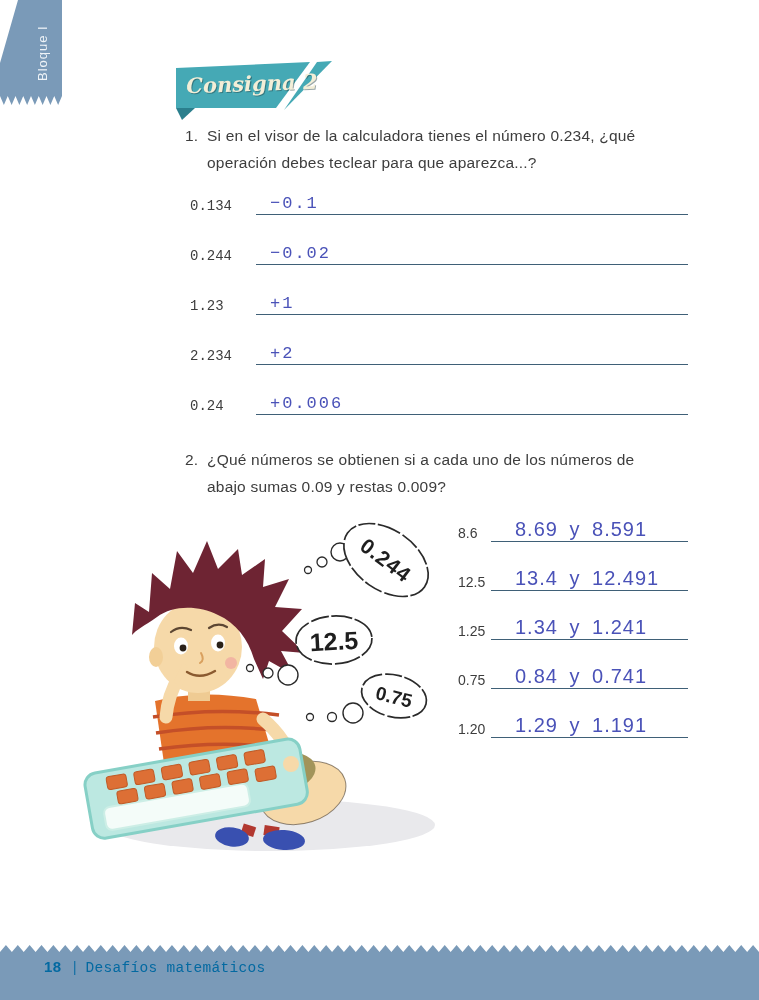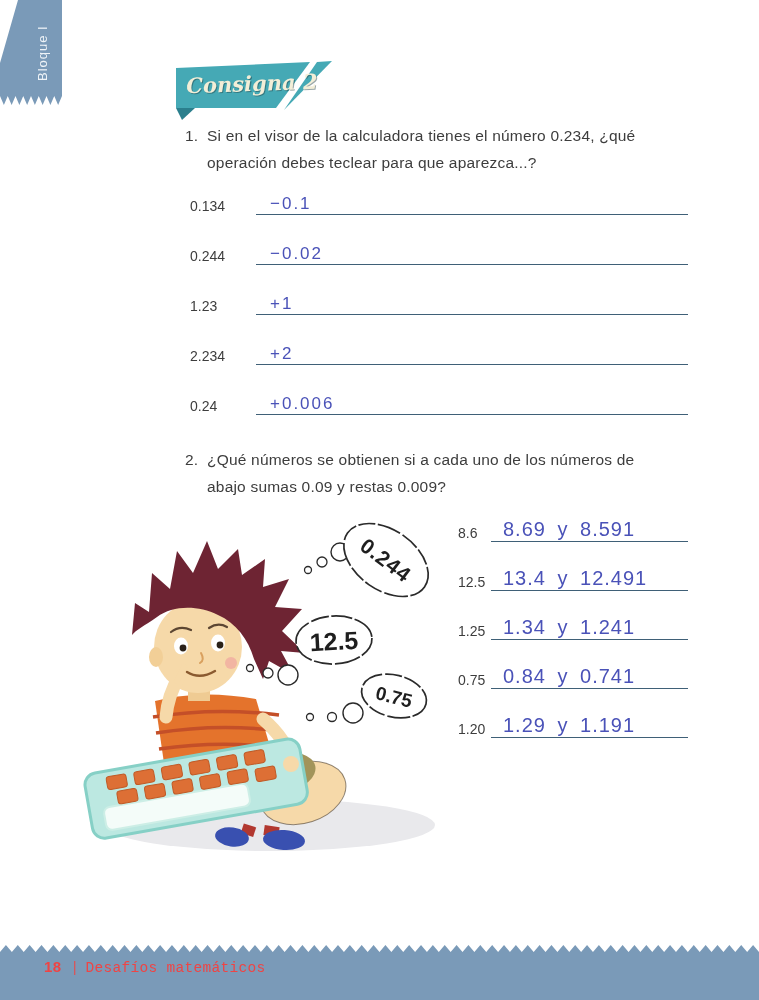--- a/index.html
+++ b/index.html
@@ -27,40 +27,40 @@
   
   .question{position:absolute;display:flex;line-height:27px;font-size:15.5px;letter-spacing:.2px;}
   .q1{left:185px;top:122px;width:520px;}
   .q2{left:185px;top:446px;width:520px;}
   .qnum{width:22px;flex:0 0 22px;}
   
   .rows{position:absolute;}
   .q1rows{left:190px;top:165px;width:498px;}
   .q2rows{left:458px;top:493px;width:230px;}
   .row{display:flex;align-items:flex-end;}
-  .q1rows .row{height:50px;}
+  .q1rows .row{height:50px;font-family:Liberation Mono, monospace;}
   .q2rows .row{height:49px;}
   .lbl{font-size:14px;color:#3d3d3d;line-height:1;padding-bottom:2px;}
   .q1rows .lbl{flex:0 0 66px;}
   .q2rows .lbl{flex:0 0 33px;}
   .blank{flex:1;border-bottom:1.6px solid #3f6077;position:relative;height:100%;}
   .ans{
     position:absolute;bottom:2px;color:#4a52b8;line-height:1;
     letter-spacing:2px;white-space:nowrap;
   }
   .q1rows .ans{left:14px;font-size:17px;}
-  .q2rows .ans{left:12px;font-size:20px;letter-spacing:1px;word-spacing:5px;margin-top:36px;}
+  .q2rows .ans{left:24px;font-size:20px;letter-spacing:1px;word-spacing:5px;margin-top:36px;}
   
   .illu{position:absolute;left:60px;top:505px;}
   .bubble-text{font-family:"Liberation Sans",sans-serif;font-weight:bold;fill:#1e1e1e;}
   
   .footer-svg{position:absolute;left:0;top:944px;}
   .footer-text{
     position:absolute;left:44px;top:958px;display:flex;align-items:baseline;
-    color:#ef4444;
+    color:#0369a1;
   }
   .pagenum{font-size:15px;font-weight:bold;letter-spacing:.5px;}
   .fdiv{font-size:15px;margin:0 9px 0 11px;opacity:.85;font-weight:300;}
   .ftitle{font-size:14.5px;letter-spacing:.3px;font-family:Liberation Mono, monospace;}
 </style>
 </head>
 <body>
 
 <div class="page">
 

